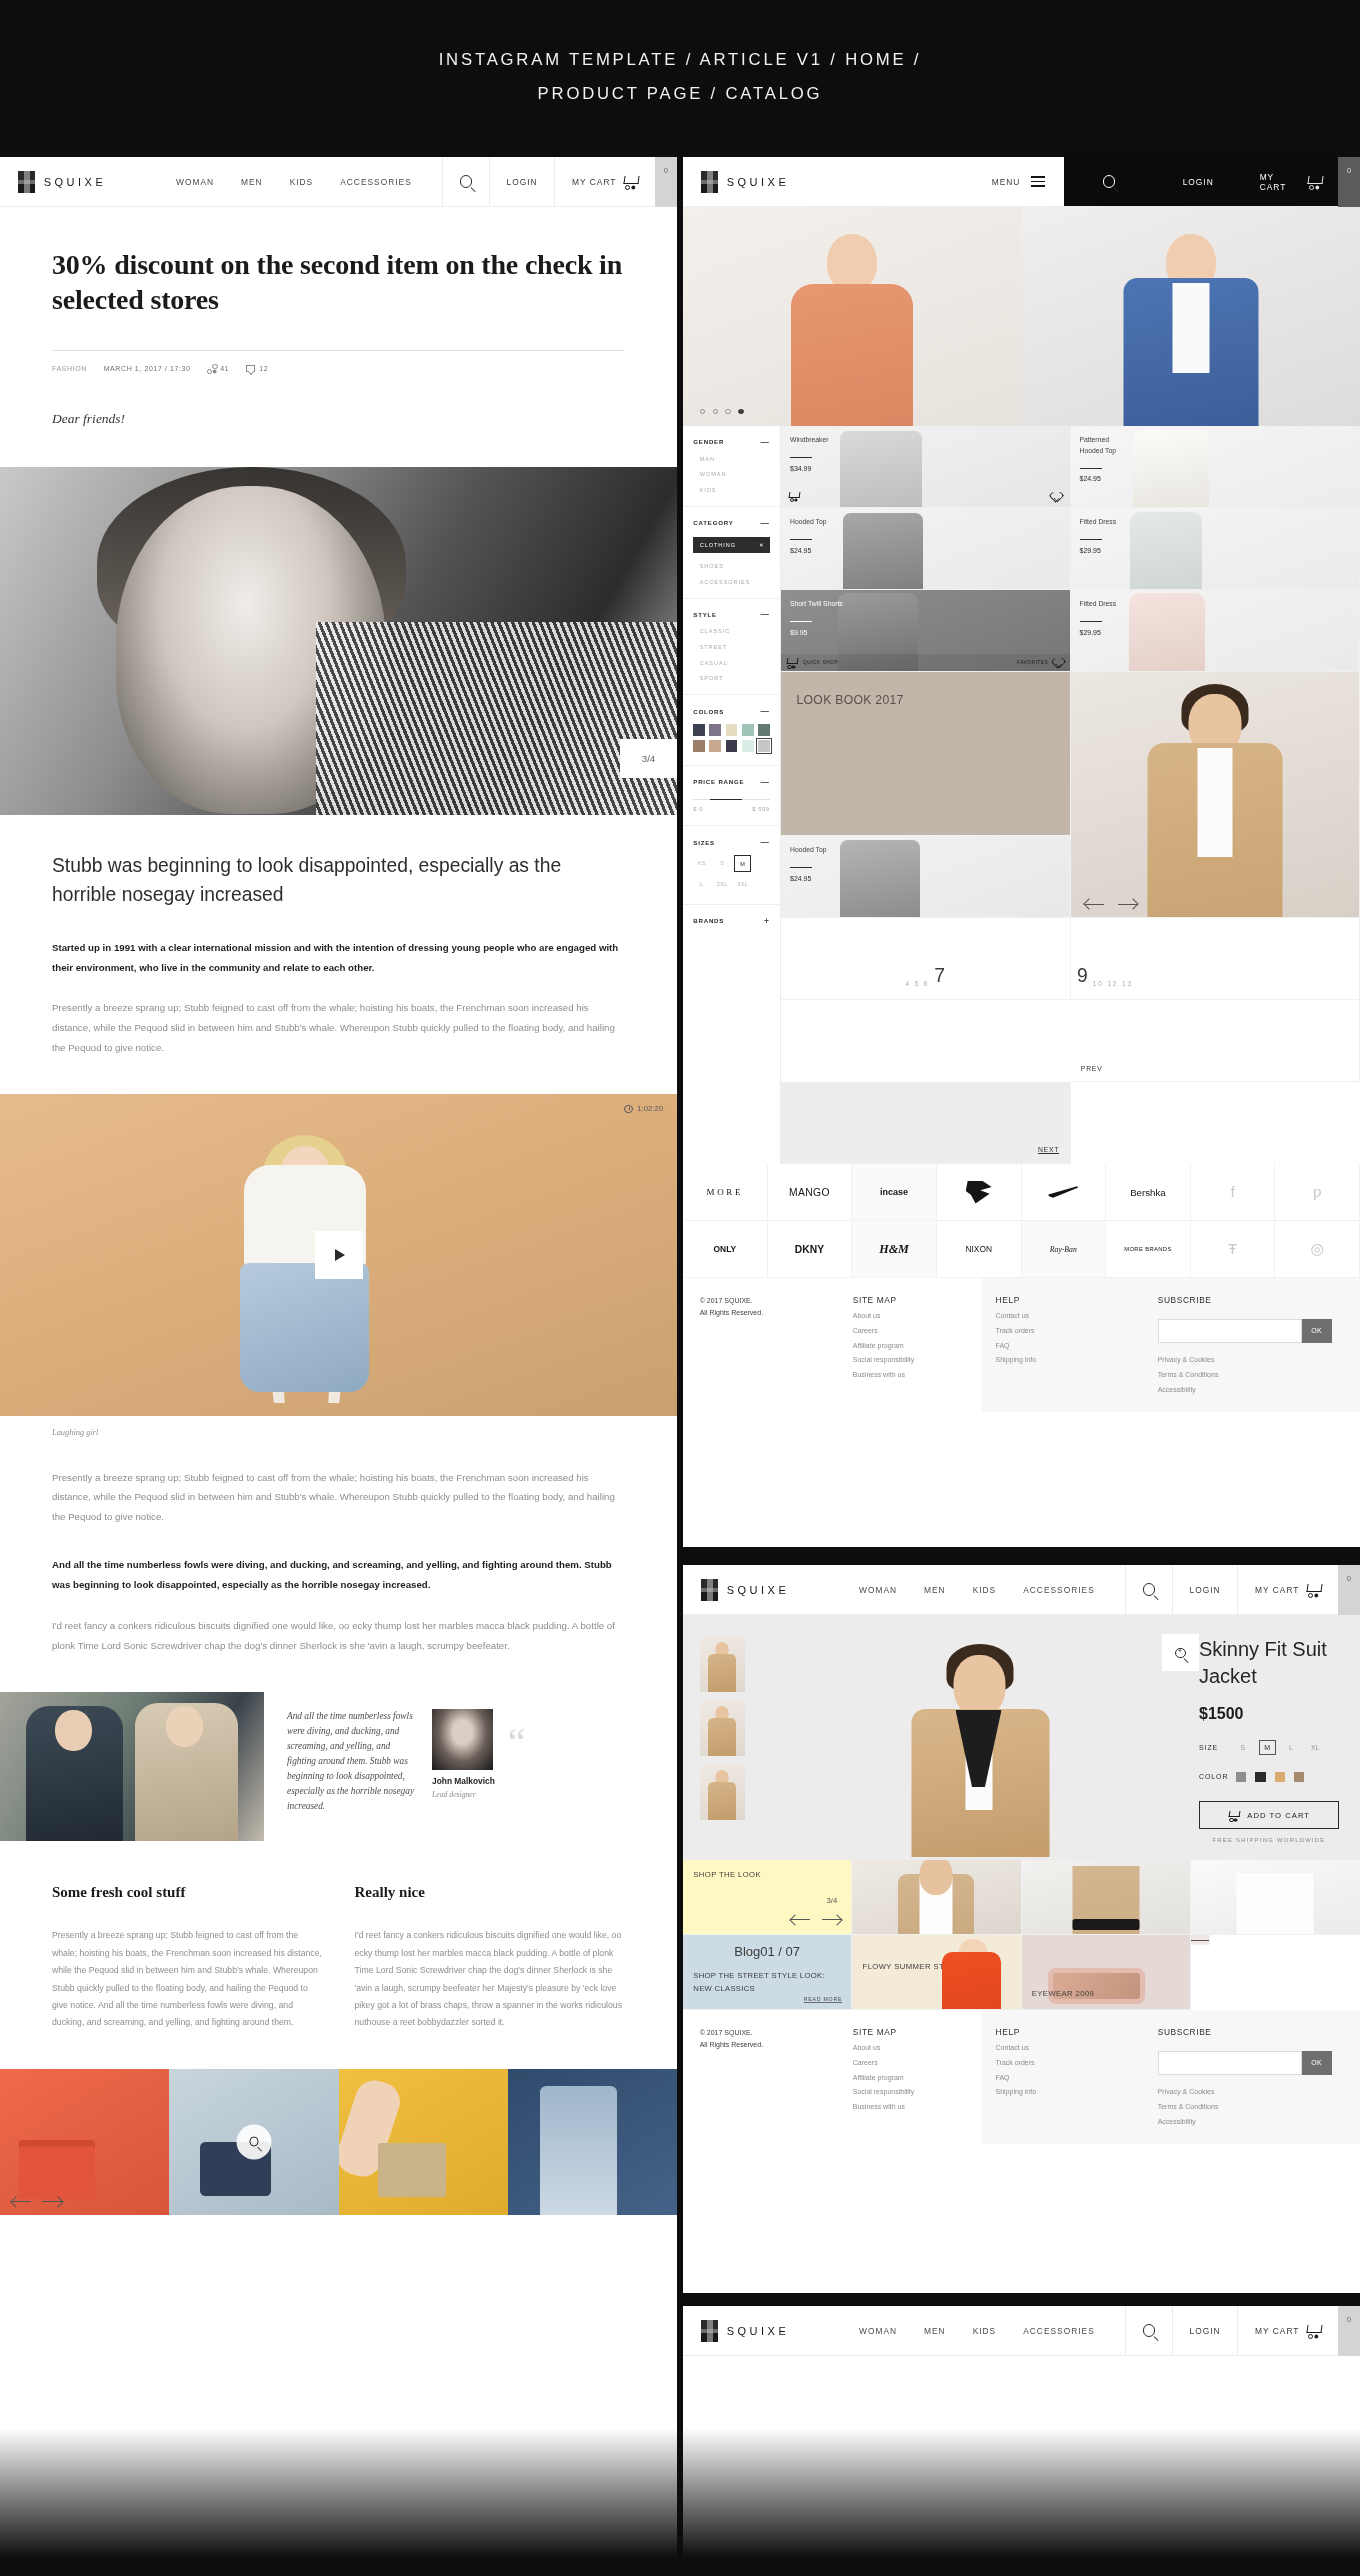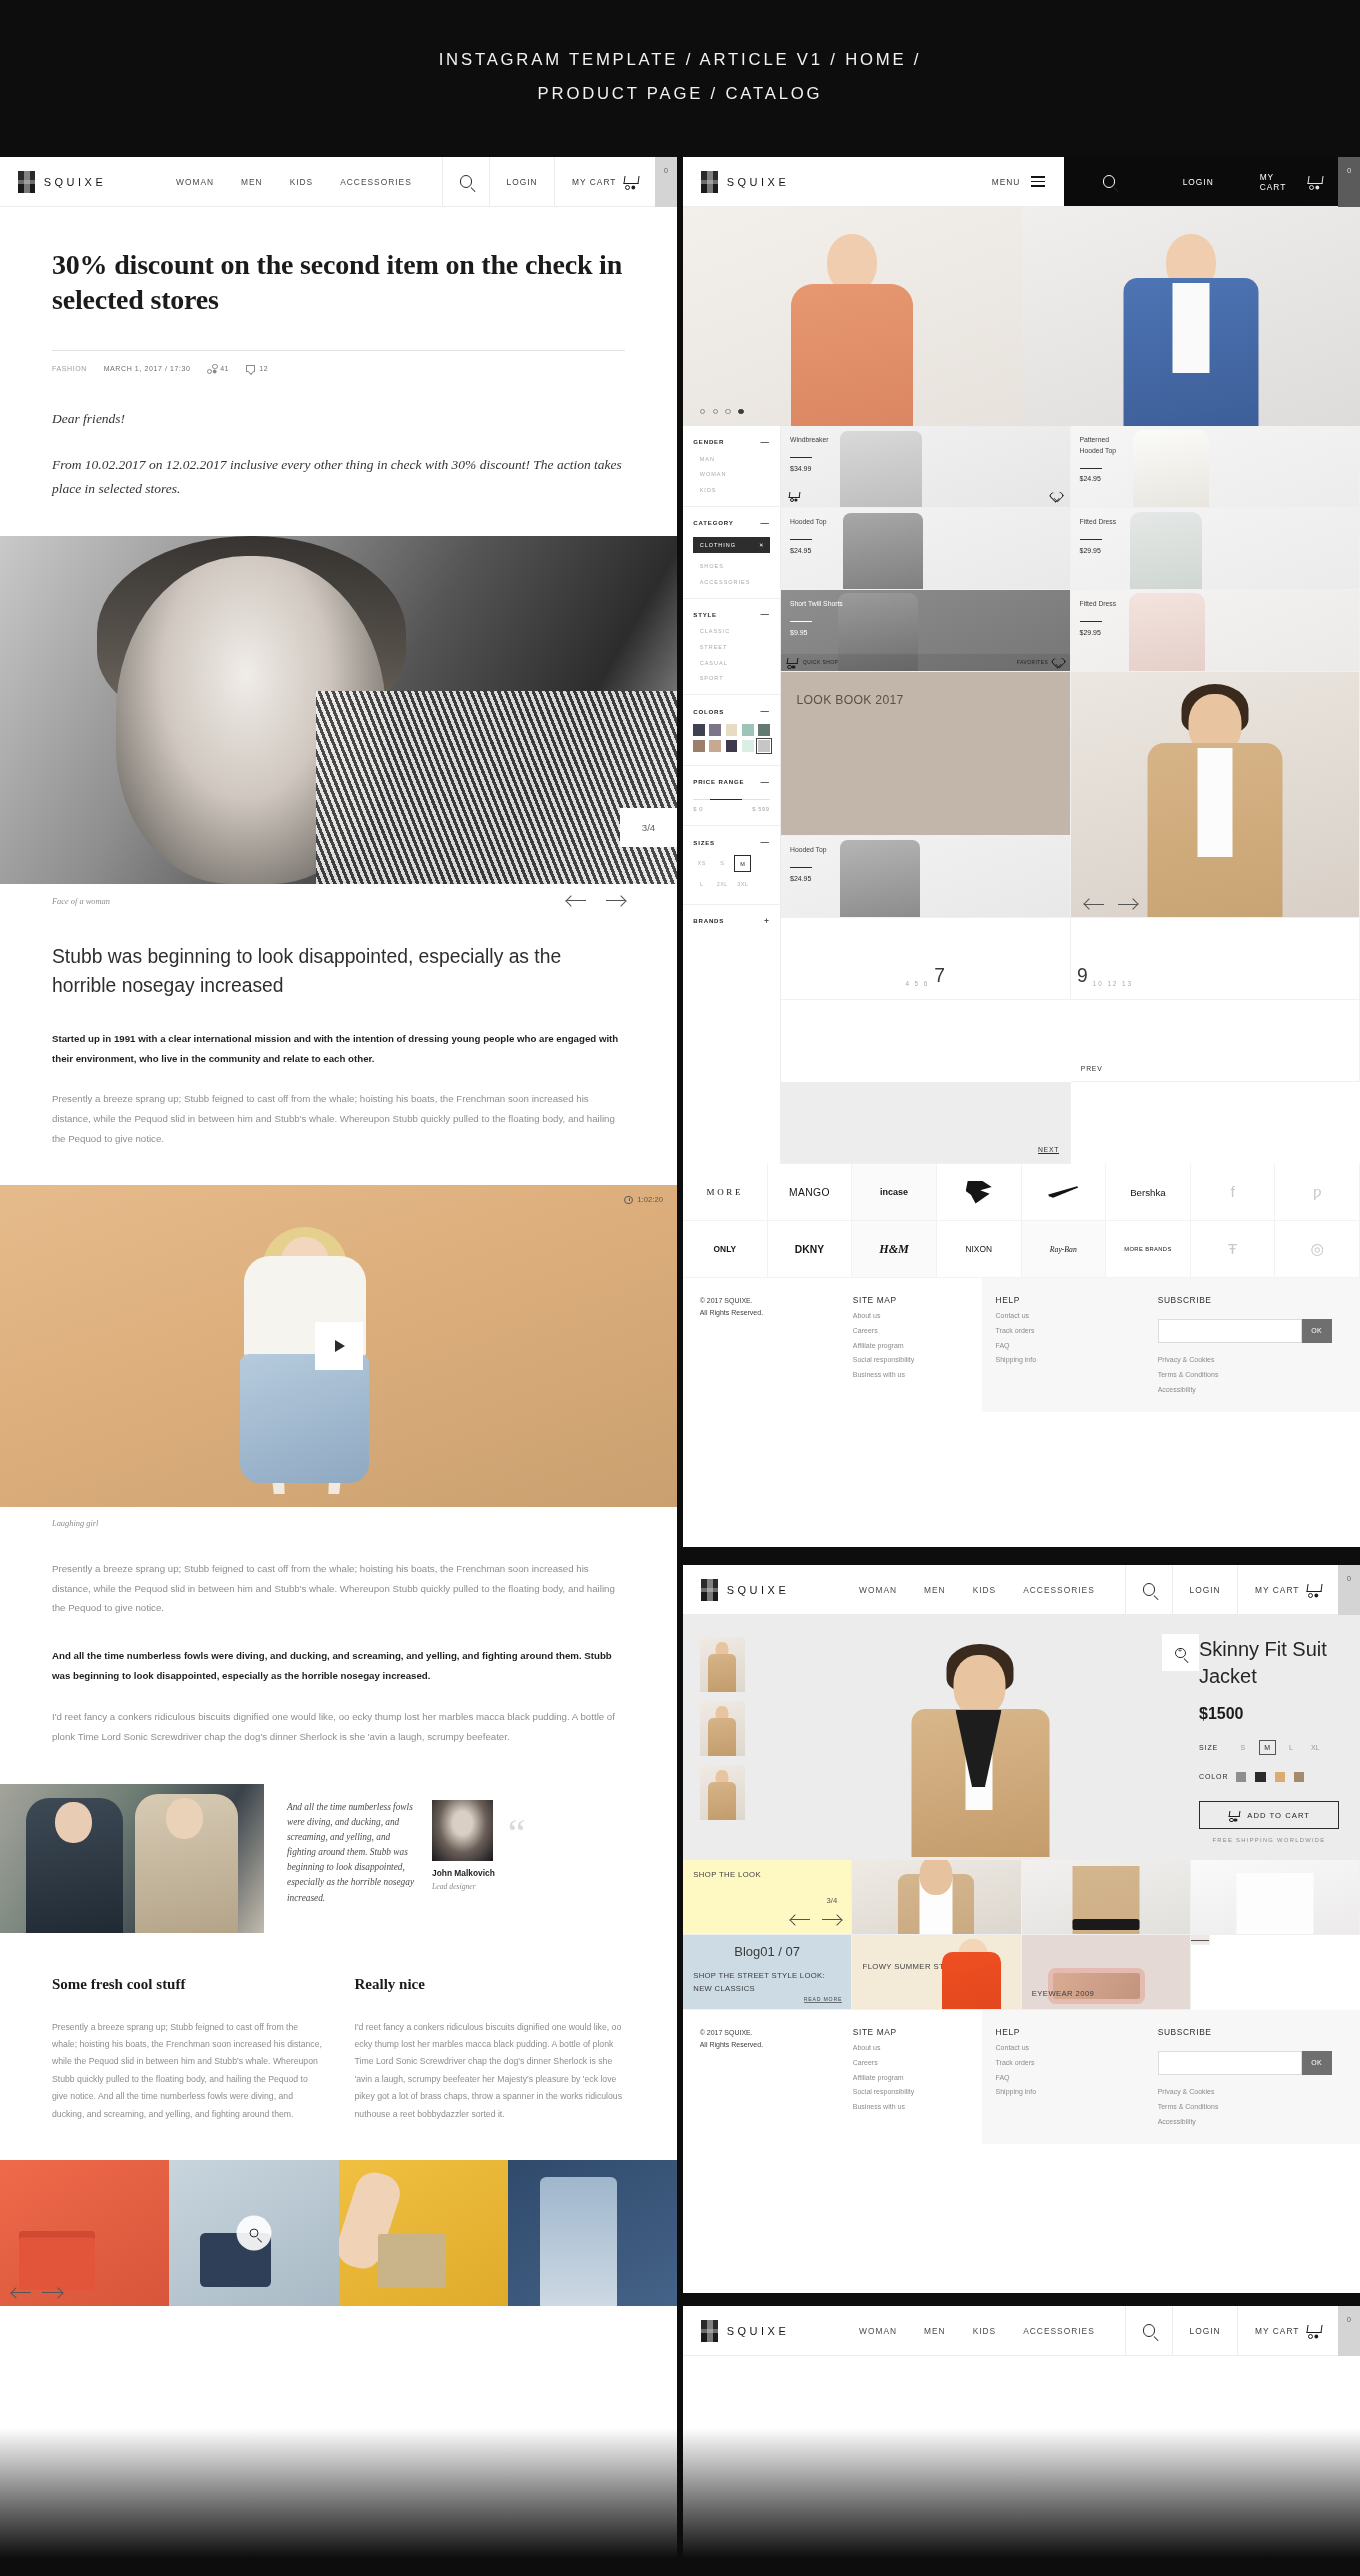--- a/index.html
+++ b/index.html
@@ -337,36 +337,28 @@
         <i class="share-g"></i>
         <em style="font-style:normal">41</em>
       </span>
       <span class="meta-ico">
         <i class="cmt-g"></i>
         <em style="font-style:normal">12</em>
       </span>
     </div>
     <div class="lede">
       <p class="p1">Dear friends!</p>
-      <p class="p2">From 10.02.2017 on 12.02.2017 inclusive every other thing in check with 30% discount! The action takes place in selected stores.</p>
     </div>
   </div>
 
   <div class="hero-portrait">
     <div class="hair"></div>
     <div class="face"></div>
     <div class="stripes"></div>
     <div class="hero-counter">3/4</div>
-  </div>
-  <div class="cap-row">
-    <div class="caption">Face of a woman</div>
-    <div class="arrows">
-      <span class="arr left"></span>
-      <span class="arr right"></span>
-    </div>
   </div>
 
   <div class="art-wrap" style="padding-top:0">
     <h2 class="h2-sub">Stubb was beginning to look disappointed, especially as the horrible nosegay increased</h2>
     <p class="body-strong">Started up in 1991 with a clear international mission and with the intention of dressing young people who are engaged with their environment, who live in the community and relate to each other.</p>
     <p class="body-text">Presently a breeze sprang up; Stubb feigned to cast off from the whale; hoisting his boats, the Frenchman soon increased his distance, while the Pequod slid in between him and Stubb's whale. Whereupon Stubb quickly pulled to the floating body, and hailing the Pequod to give notice.</p>
   </div>
 
   <div class="video-block">
     <div class="vb-stool"></div>

